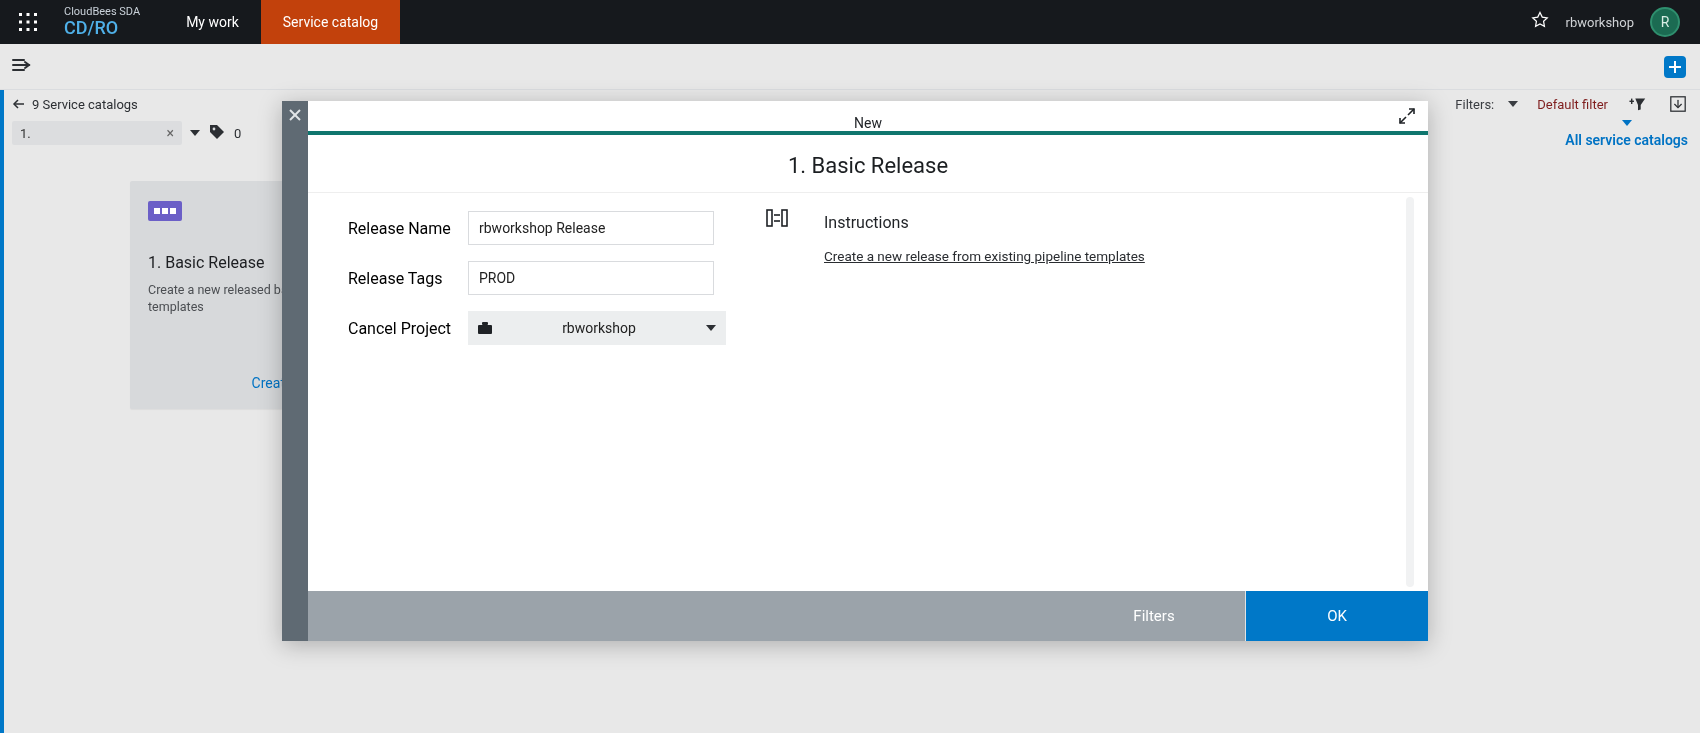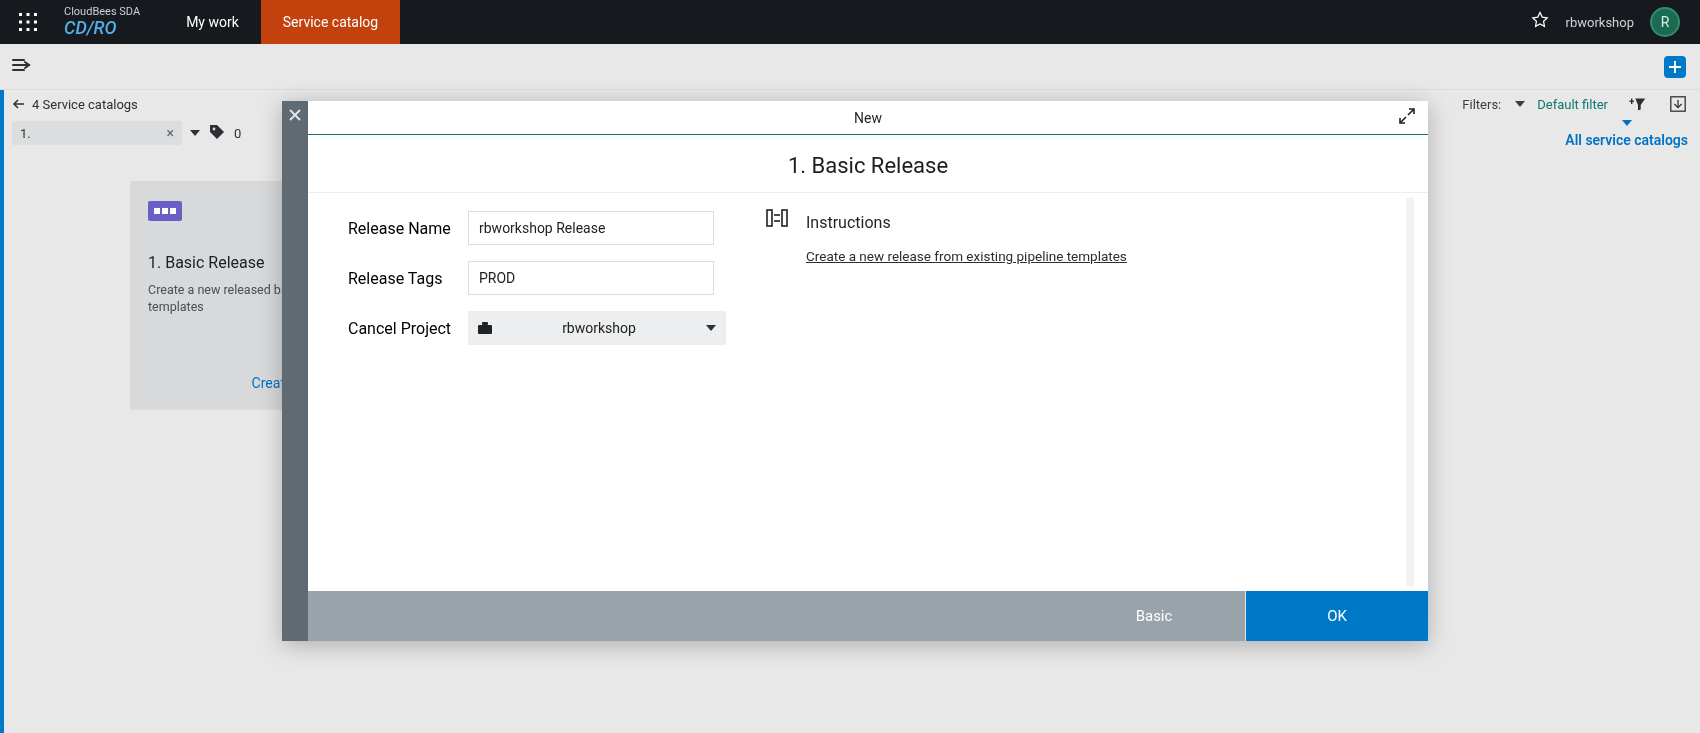--- a/index.html
+++ b/index.html
@@ -4,21 +4,21 @@
 <style>
   * { box-sizing: border-box; margin: 0; padding: 0; font-family: -apple-system, BlinkMacSystemFont, "Segoe UI", Roboto, Helvetica, Arial, sans-serif; }
   html, body { width: 1700px; height: 733px; overflow: hidden; background: #e8e8e8; }
   
   
   .header { height: 44px; background: #16191d; display: flex; align-items: center; color: #fff; }
   .apps-icon { width: 56px; display:flex; justify-content:center; align-items:center; height:100%; }
   .apps-icon svg { width:18px; height:18px; }
   .brand { display:flex; flex-direction:column; justify-content:flex-end; padding: 0 24px 0 8px; line-height:1.1;}
   .brand-top { font-size:11px; color:#c9d1d9; }
-  .brand-bottom { font-size:18px; color:#4fb0e8; font-weight:500;font-style:italic;}
+  .brand-bottom { font-size:18px; color:#4fb0e8; font-weight:500;}
   .nav-item { height:100%; display:flex; align-items:center; padding:0 22px; font-size:14px; cursor:pointer; }
   .nav-item.active { background:#c2410c; }
   .header-spacer { flex:1; }
   .header-right { display:flex; align-items:center; gap:16px; padding-right:20px; }
   .star-icon svg { width:20px; height:20px; stroke:#fff; fill:none; stroke-width:1.5;}
   .user-name { font-size:13px; color:#d0d3d6;}
   .avatar { width:30px; height:30px; border-radius:50%; background:#1b6b52; display:flex; align-items:center; justify-content:center; color:#d8eee5; font-size:14px; border:2px solid #2f8f6e;}
   
   
   .subbar { height:46px; border-bottom:1px solid #dadcdf; background:#e8e8e8; display:flex; align-items:center; padding:0 12px; }
@@ -26,21 +26,21 @@
   .subbar-spacer { flex:1; }
   .plus-btn { width:22px; height:22px; background:#0078c8; border-radius:4px; display:flex; align-items:center; justify-content:center; color:#fff; margin-right:2px; border:2px solid #0078c8;}
   .plus-btn svg { width:14px; height:14px; }
   
   
   .crumbbar { height:28px; background:#e8e8e8; display:flex; align-items:center; padding:0 12px; font-size:13px; color:#2c2f33; gap:10px;}
   .back-link { display:flex; align-items:center; gap:6px; }
   .back-link svg { width:14px; height:14px; }
   .crumb-spacer { flex:1;}
   .filters-label { color:#3a3d42; margin-right:4px;}
-  .filter-drop { display:flex; align-items:center; gap:12px; color:#0f766e;}
+  .filter-drop { display:flex; align-items:center; gap:19px; color:#7f1d1d;}
   .filter-drop svg { width:10px; height:10px;}
   .tool-icon { width:20px; height:20px; display:flex; align-items:center; justify-content:center; margin-left:10px;}
   .tool-icon svg { width:18px; height:18px; stroke:#2c2f33; stroke-width:1.4; fill:none;}
   
   
   .filterrow { height:30px; display:flex; align-items:center; padding:0 12px; gap:8px; font-size:13px; }
   .search-chip { width:170px; height:24px; background:#dcdddf; border-radius:2px; display:flex; align-items:center; padding:0 8px; color:#333;}
   .search-chip .x { margin-left:auto; color:#666; font-size:14px;}
   .chev svg { width:10px; height:10px;}
   .tagicon svg { width:18px; height:18px; fill:#2c2f33;}
@@ -54,38 +54,38 @@
   .card-icon span { width:6px; height:6px; background:#fff; }
   .card-title { font-size:16px; color:#1d1f22; margin-bottom:10px;}
   .card-desc { font-size:12.5px; color:#4b4e52; line-height:1.35;}
   .card-create { margin-top:auto; align-self:center; color:#0073c4; font-size:14px; padding:6px 0;} 
   
   
   .modal { position:absolute; top:101px; left:282px; width:1146px; height:540px; background:#fff; box-shadow:0 4px 22px rgba(0,0,0,0.25);}
   .modal-closebar { position:absolute; left:0; top:0; width:26px; height:100%; background:#5f6a73; display:flex; align-items:flex-start; justify-content:center;}
   .modal-closebar svg { width:12px; height:12px; margin-top:8px; stroke:#e2e5e8; stroke-width:2;}
   .modal-inner { margin-left:26px; height:100%; display:flex; flex-direction:column;}
-  .modal-hdr { height:34px; display:flex; align-items:center; justify-content:center; border-bottom:1px solid #0f766e; position:relative; font-size:14px; color:#1f2226;}
+  .modal-hdr { height:34px; display:flex; align-items:flex-end; justify-content:center; border-bottom:4px solid #0f766e; position:relative; font-size:14px; color:#1f2226;}
   .expand-ic { position:absolute; right:12px; top:6px;}
   .expand-ic svg { width:18px; height:18px; stroke:#1f2226; stroke-width:1.6; fill:none;}
   .modal-title { text-align:center; font-size:22px; padding:18px 0 14px; color:#1b1e21; }
   .modal-body { flex:1; display:flex; border-top:1px solid #eee; overflow:hidden;}
   .form-col { width:440px; padding:18px 12px 0 40px; }
   .form-row { display:flex; align-items:center; margin-bottom:16px; }
   .form-label { width:120px; text-align:left; font-size:16px; color:#000000; padding-right:12px;}
   .form-input { height:34px; width:246px; border:1px solid #d9dbde; padding:0 10px; font-size:14px; color:#222; background:#fff;}
   .proj-select { height:34px; display:flex; align-items:center; background:#eceeef; }
   .proj-ic { width:34px; height:34px; display:flex; align-items:center; justify-content:center;}
   .proj-ic svg { width:18px; height:18px; fill:#1f2226;}
   .proj-text { flex:1; text-align:center; font-size:14px; color:#222;}
   .proj-chev { width:30px; display:flex; align-items:center; justify-content:center;}
   .proj-select-wrap { width:258px; display:flex;}
   .instr-col { flex:1; padding:16px 28px 0 18px; border-right:14px solid #fff; position:relative;}
   .instr-col::after { content:""; position:absolute; right:0; top:4px; bottom:4px; width:8px; background:#f1f2f3; border-radius:4px;}
-  .instr-hdr { display:flex; align-items:flex-start; gap:18px;}
+  .instr-hdr { display:flex; align-items:flex-start; gap:36px;}
   .instr-ic svg { width:22px; height:18px; stroke:#1f2226; stroke-width:1.6; fill:none;}
   .instr-title { font-size:16px; color:#1f2226; margin-top:4px; margin-bottom:16px;}
   .instr-text { font-size:13.5px; color:#2a2d31;text-decoration:underline;}
   .modal-footer { height:50px; display:flex;}
   .btn { flex:0 0 182px; display:flex; align-items:center; justify-content:center; font-size:15px; color:#fff;}
   .btn-spacer { flex:1; background:#9ba3aa;}
   .btn-cancel { background:#9ba3aa;}
   .btn-ok { background:#0078c8;}
   .btn-divider { width:1px; background:#e1e3e5;}
   
@@ -152,21 +152,21 @@
 </div>
 
 <div class="crumbbar">
   <div class="back-link">
     <svg viewBox="0 0 14 14">
         <g stroke="#2c2f33" stroke-width="1.5" fill="none">
           <line x1="2" y1="7" x2="12" y2="7"></line>
           <polyline points="6,3 2,7 6,11"></polyline>
         </g>
       </svg>
-    <span>4 Service catalogs</span>
+    <span>9 Service catalogs</span>
   </div>
   <div class="crumb-spacer"></div>
   <span class="filters-label">Filters:</span>
   <div class="filter-drop">
     <svg viewBox="0 0 10 10">
         <polygon points="0,2 10,2 5,8" fill="#3a3d42"></polygon>
       </svg>
     <span>Default filter</span>
   </div>
   <div class="tool-icon">
@@ -284,18 +284,18 @@
           </div>
           <div>
             <div class="instr-title">Instructions</div>
             <div class="instr-text">Create a new release from existing pipeline templates</div>
           </div>
         </div>
       </div>
     </div>
     <div class="modal-footer">
       <div class="btn-spacer"></div>
-      <div class="btn btn-cancel">Basic</div>
+      <div class="btn btn-cancel">Filters</div>
       <div class="btn-divider"></div>
       <div class="btn btn-ok">OK</div>
     </div>
   </div>
 </div>
 
 </body></html>

